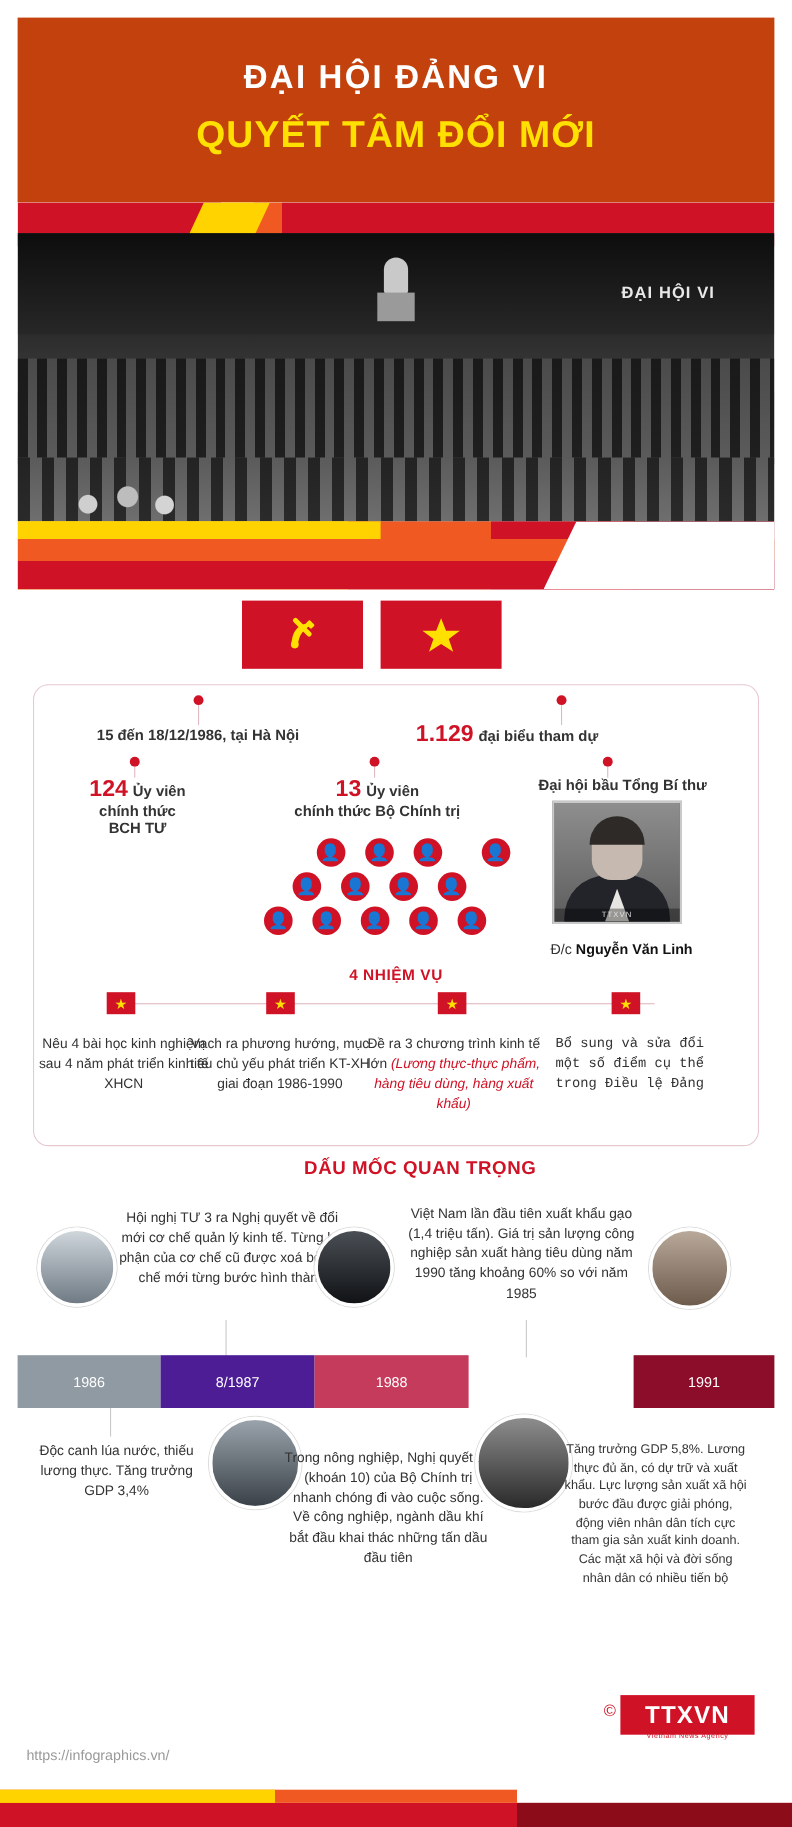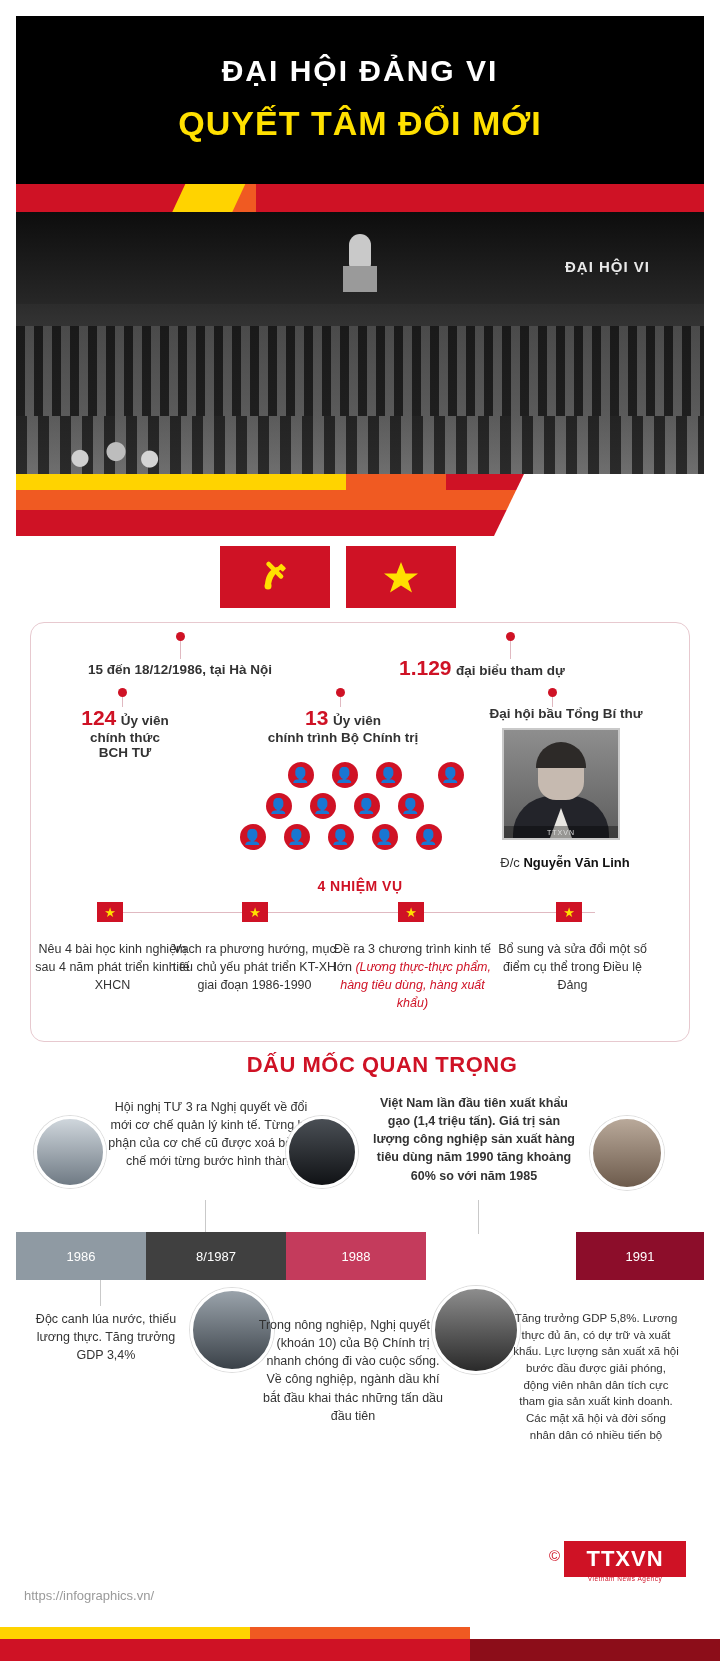--- a/index.html
+++ b/index.html
@@ -16,21 +16,21 @@
     width: 720px;
     height: 1661px;
     background: #ffffff;
   }
 
   
   .header {
     position: absolute;
     left: 16px; top: 16px;
     width: 688px; height: 168px;
-    background: #000000;
+    background: #c2410c;
   }
   .header .title1 {
     position: absolute;
     left: 0; right: 0; top: 38px;
     text-align: center;
     color: #ffffff;
     font-size: 30px;
     font-weight: bold;
     letter-spacing: 2px;
   }
@@ -210,21 +210,21 @@
   }
   .task-text {
     position:absolute; width:165px; text-align:center; font-size:12.5px;
     line-height:1.45; color:#333;
   }
   .task-text .it { font-style:italic; color:#cf1225; }
 
   
   .sec-title {
     position:absolute; left:0; right:0; top:1052px; text-align:center;
-    font-size:22px; font-weight:bold; color:#cf1225; letter-spacing:.5px;margin-left:44px;
+    font-size:17px; font-weight:bold; color:#cf1225; letter-spacing:.5px;margin-left:44px;
   }
 
   .tl-bar { position:absolute; left:16px; top:1232px; width:688px; height:48px; }
   .tl-seg { position:absolute; top:0; height:48px; display:flex; align-items:center; justify-content:center;
             color:#fff; font-size:13px; font-weight:normal; }
 
   .ms-photo { position:absolute; border-radius:50%; overflow:hidden; border:3px solid #fff;
               box-shadow:0 0 0 1px #ddd; }
   .ms-text { position:absolute; text-align:center; font-size:12.5px; line-height:1.45; color:#333; }
   .ms-line { position:absolute; width:1px; background:#c9c9c9; }
@@ -319,40 +319,40 @@
   <div class="vline" style="left:122px; top:697px; height:10px;"></div>
   <div class="dot" style="left:336px; top:688px;"></div>
   <div class="vline" style="left:340px; top:697px; height:10px;"></div>
   <div class="dot" style="left:548px; top:688px;"></div>
   <div class="vline" style="left:552px; top:697px; height:10px;"></div>
 
   <div class="stat" style="left:52px; top:660px; width:256px;text-align:center;">
     <span class="lbl">15 đến 18/12/1986, tại Hà Nội</span>
   </div>
 
-  <div class="stat" style="left:399px; top:656px; width:290px; text-align:left;">
+  <div class="stat" style="left:378px; top:656px; width:290px; text-align:left;">
     <span class="num">1.129</span>
     <span class="lbl">đại biểu tham dự</span>
   </div>
 
   <div class="stat" style="left:40px; top:706px; width:170px;">
     <div>
       <span class="num">124</span>
       <span class="lbl">Ủy viên</span>
     </div>
     <div class="lbl">chính thức</div>
     <div class="lbl">BCH TƯ</div>
   </div>
 
   <div class="stat" style="left:238px; top:706px; width:210px;">
     <div>
       <span class="num">13</span>
       <span class="lbl">Ủy viên</span>
     </div>
-    <div class="lbl">chính trình Bộ Chính trị</div>
+    <div class="lbl">chính thức Bộ Chính trị</div>
   </div>
 
   <div class="stat" style="left:466px; top:706px; width:200px;">
     <div class="lbl">Đại hội bầu Tổng Bí thư</div>
   </div>
 
   <div class="people">
     <div class="pico" style="left:56px;  top:0;">👤</div>
     <div class="pico" style="left:100px; top:0;">👤</div>
     <div class="pico" style="left:144px; top:0;">👤</div>
@@ -388,36 +388,36 @@
   <div class="task-flag" style="left:242px; top:902px;">★</div>
   <div class="task-flag" style="left:398px; top:902px;">★</div>
   <div class="task-flag" style="left:556px; top:902px;">★</div>
 
   <div class="task-text" style="left:30px;  top:940px;">Nêu 4 bài học kinh nghiệm sau 4 năm phát triển kinh tế XHCN</div>
   <div class="task-text" style="left:172px; top:940px;">Vạch ra phương hướng, mục tiêu chủ yếu phát triển KT-XH giai đoạn 1986-1990</div>
   <div class="task-text" style="left:330px; top:940px;">
     <span>Đề ra 3 chương trình kinh tế lớn</span>
     <span class="it">(Lương thực-thực phẩm, hàng tiêu dùng, hàng xuất khẩu)</span>
   </div>
-  <div class="task-text" style="left:490px; top:940px;">Bổ sung và sửa đổi một số điểm cụ thể trong Điều lệ Đảng</div>
+  <div class="task-text" style="left:490px; top:940px;font-family:Liberation Mono, monospace;">Bổ sung và sửa đổi một số điểm cụ thể trong Điều lệ Đảng</div>
 
   <div class="sec-title">DẤU MỐC QUAN TRỌNG</div>
 
   <div class="ms-photo ph-a" style="left:34px; top:1116px; width:72px; height:72px;"></div>
   <div class="ms-text" style="left:106px; top:1098px; width:210px;">Hội nghị TƯ 3 ra Nghị quyết về đổi mới cơ chế quản lý kinh tế. Từng bộ phận của cơ chế cũ được xoá bỏ, cơ chế mới từng bước hình thành</div>
   <div class="ms-line" style="left:205px; top:1200px; height:34px;"></div>
 
   <div class="ms-photo ph-b" style="left:286px; top:1116px; width:72px; height:72px;"></div>
-  <div class="ms-text" style="left:368px; top:1094px; width:212px;font-weight:bold;">Việt Nam lần đầu tiên xuất khẩu gạo (1,4 triệu tấn). Giá trị sản lượng công nghiệp sản xuất hàng tiêu dùng năm 1990 tăng khoảng 60% so với năm 1985</div>
+  <div class="ms-text" style="left:368px; top:1094px; width:212px;">Việt Nam lần đầu tiên xuất khẩu gạo (1,4 triệu tấn). Giá trị sản lượng công nghiệp sản xuất hàng tiêu dùng năm 1990 tăng khoảng 60% so với năm 1985</div>
   <div class="ms-photo ph-c" style="left:590px; top:1116px; width:74px; height:74px;"></div>
   <div class="ms-line" style="left:478px; top:1200px; height:34px;"></div>
 
   <div class="tl-bar">
     <div class="tl-seg" style="left:0;   width:130px; background:#8f9aa3;">1986</div>
-    <div class="tl-seg" style="left:130px; width:140px; background:#404040;">8/1987</div>
+    <div class="tl-seg" style="left:130px; width:140px; background:#4c1d95;">8/1987</div>
     <div class="tl-seg" style="left:270px; width:140px; background:#c43b5c;">1988</div>
     <div class="tl-seg" style="left:560px; width:128px; background:#8c0d2a;">1991</div>
   </div>
 
   <div class="ms-line" style="left:100px; top:1280px; height:26px;"></div>
   <div class="ms-text" style="left:26px; top:1310px; width:160px;">Độc canh lúa nước, thiếu lương thực. Tăng trưởng GDP 3,4%</div>
 
   <div class="ms-photo ph-d" style="left:190px; top:1288px; width:84px; height:84px;"></div>
   <div class="ms-text" style="left:258px; top:1316px; width:190px;">Trong nông nghiệp, Nghị quyết 10 (khoán 10) của Bộ Chính trị nhanh chóng đi vào cuộc sống. Về công nghiệp, ngành dầu khí bắt đầu khai thác những tấn dầu đầu tiên</div>
 

